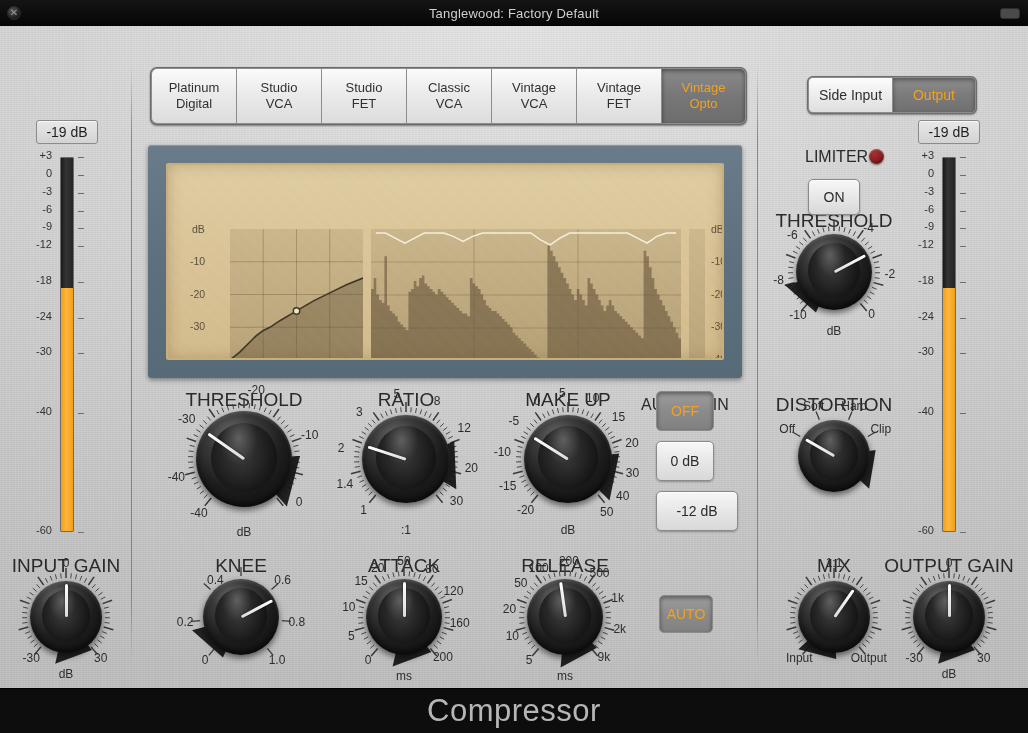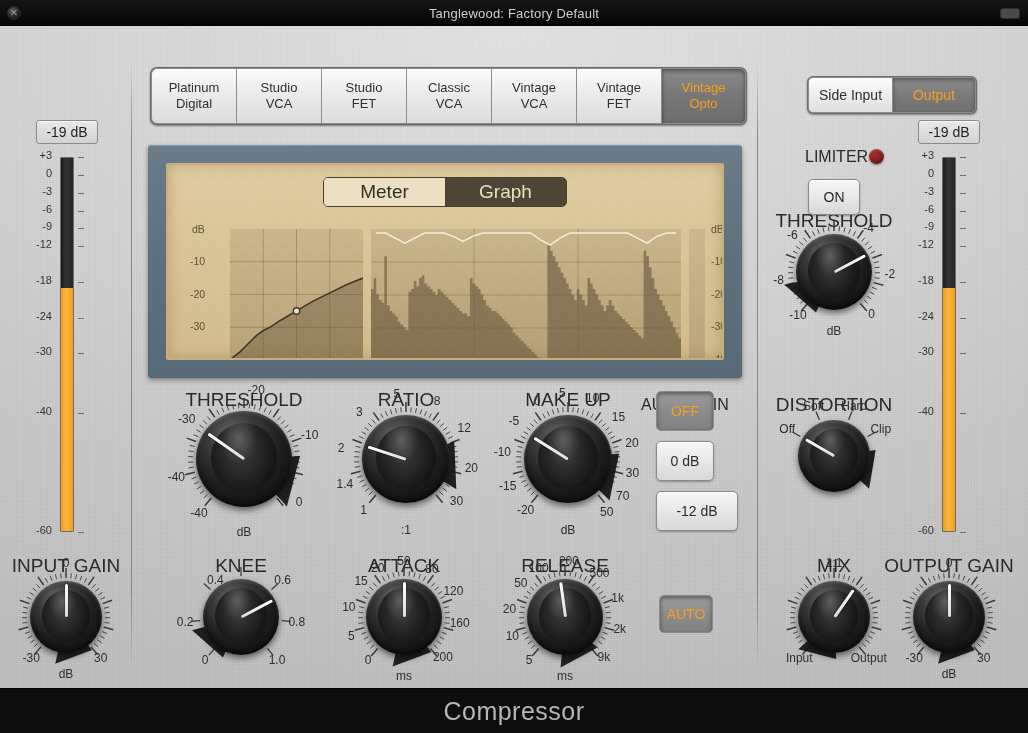--- a/index.html
+++ b/index.html
@@ -58,21 +58,21 @@
   .divider.right { left: 757px; }
 
   
   .bottombar {
     position: absolute; left: 0; top: 688px; width: 1028px; height: 45px;
     background: #0d0d0d;
     display: flex; align-items: center; justify-content: center;
     border-top: 1px solid #000;
   }
   .bottombar .label {
-    font-size: 25px; color: #b6b6b6; font-weight: 300; letter-spacing: .5px;
+    font-size: 31px; color: #b6b6b6; font-weight: 300; letter-spacing: .5px;
   }
 
   
   .model-tabs {
     position: absolute; left: 150px; top: 41px;
     display: flex; border-radius: 7px;
     box-shadow: 0 1px 2px rgba(0,0,0,.45);
     background: #6b6b6b; padding: 1px;
   }
   .mtab {
@@ -296,24 +296,20 @@
       </div>
 
     <div class="sc-tabs" id="sc-tabs">
         <div class="sctab">Side Input</div>
         <div class="sctab active">Output</div>
       </div>
 
     <div class="display-outer">
       <div class="display-inner" id="display-inner">
 
-        <div class="mg-toggle" id="mg-toggle">
-            <div class="mg-btn">Meter</div>
-            <div class="mg-btn active">Graph</div>
-          </div>
 
         <div class="axlab" style="left:24px;top:58px;">dB</div>
         <div class="axlab" style="left:543px;top:58px;">dB</div>
 
         <div id="y-ticks-left">
             <div class="axlab" style="left: 22px; top: 89.75px;">-10</div>
             <div class="axlab" style="left: 22px; top: 122.5px;">-20</div>
             <div class="axlab" style="left: 22px; top: 155.25px;">-30</div>
           </div>
         <div id="y-ticks-right">
@@ -616,21 +612,21 @@
           <div class="klabel" style="left: 57.576px; top: 150.559px;">-20</div>
           <div class="klabel" style="left: 39.706px; top: 126.845px;">-15</div>
           <div class="klabel" style="left: 34.3616px; top: 93.1011px;">-10</div>
           <div class="klabel" style="left: 45.936px; top: 62.144px;">-5</div>
           <div class="klabel" style="left: 69.0149px; top: 41.7255px;">0</div>
           <div class="klabel" style="left: 94.2477px; top: 34.2511px;">5</div>
           <div class="klabel" style="left: 124.724px; top: 38.8059px;">10</div>
           <div class="klabel" style="left: 150.559px; top: 57.576px;">15</div>
           <div class="klabel" style="left: 164.04px; top: 84.0332px;">20</div>
           <div class="klabel" style="left: 164.558px; top: 113.722px;">30</div>
-          <div class="klabel" style="left: 154.716px; top: 136.907px;">70</div>
+          <div class="klabel" style="left: 154.716px; top: 136.907px;">40</div>
           <div class="klabel" style="left: 138.794px; top: 153.395px;">50</div>
           <div class="kunit" style="top: 164px;">dB</div>
         </div>
         <div class="knob-group" style="left: 141px; top: 491px; width: 200px; height: 200px;">
           <div class="knob-title" style="top: 38px;">KNEE</div>
           <svg width="110" height="110" viewBox="0 0 110 110" style="position: absolute; left: 45px; top: 45px;">
             <line x1="28.645708002851883" y1="86.4078221678781" x2="22.86061951567303" y2="93.3022221559489" stroke="#3a3a3a" stroke-width="1.3"></line>
             <line x1="14.156017378238431" y1="58.57338545265397" x2="5.19026509541272" y2="59.3577871373829" stroke="#3a3a3a" stroke-width="1.3"></line>
             <line x1="24.531062155426845" y1="27.565645139286808" x2="17.8427587261303" y2="21.54346968205708" stroke="#3a3a3a" stroke-width="1.3"></line>
             <line x1="55" y1="14" x2="55" y2="5" stroke="#3a3a3a" stroke-width="1.3"></line>

